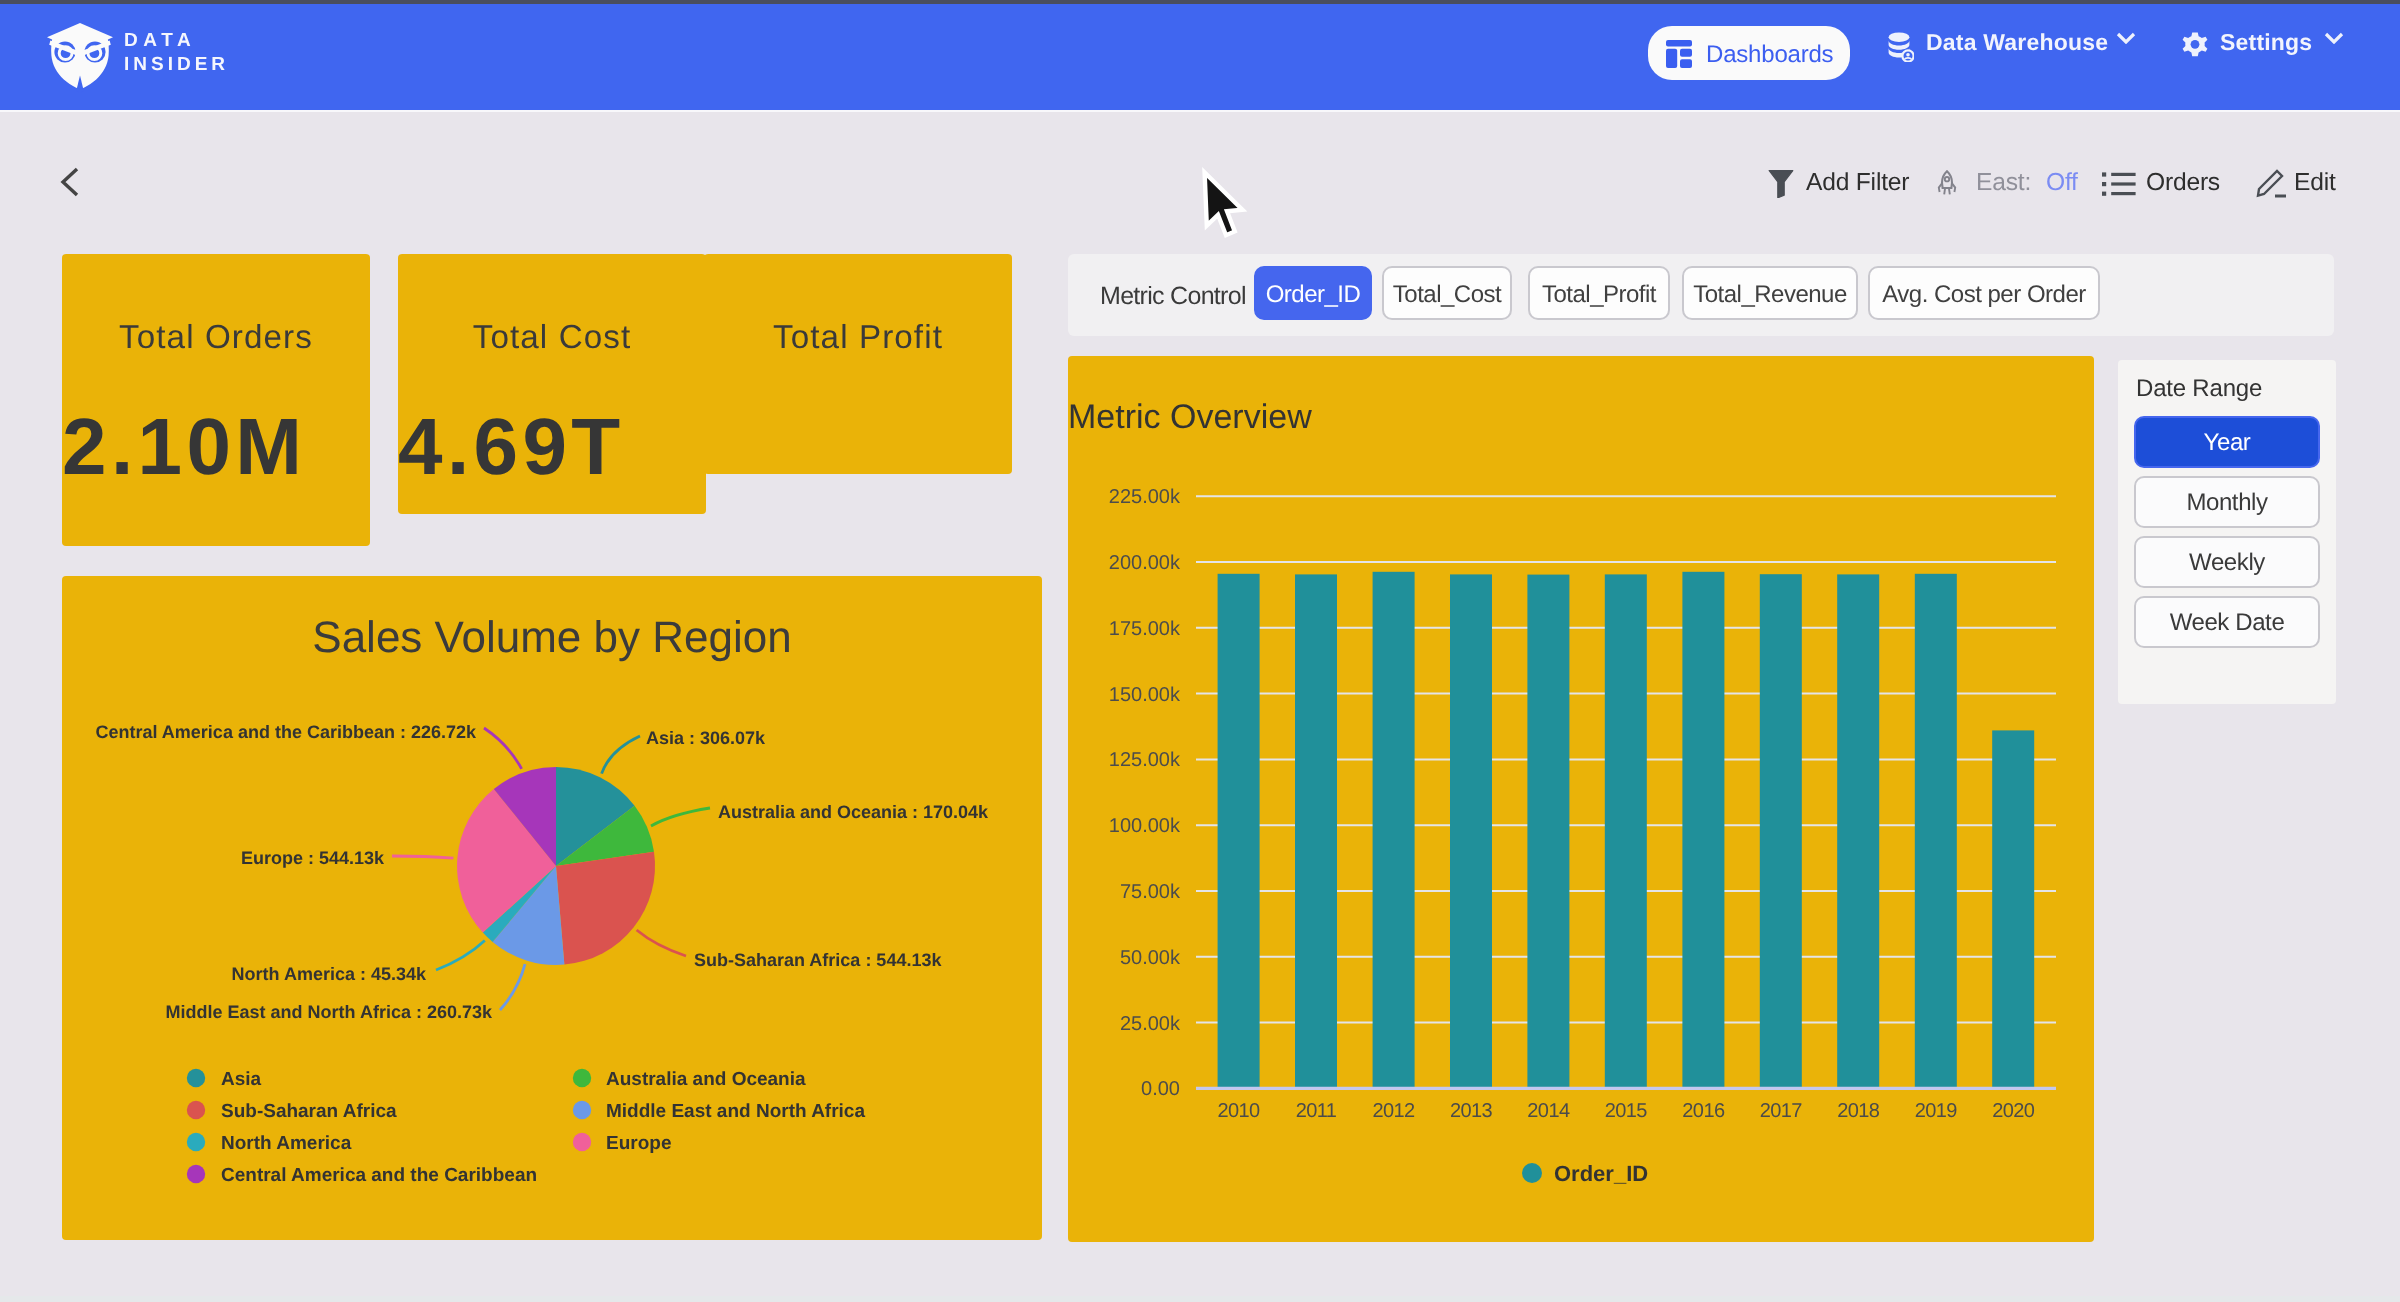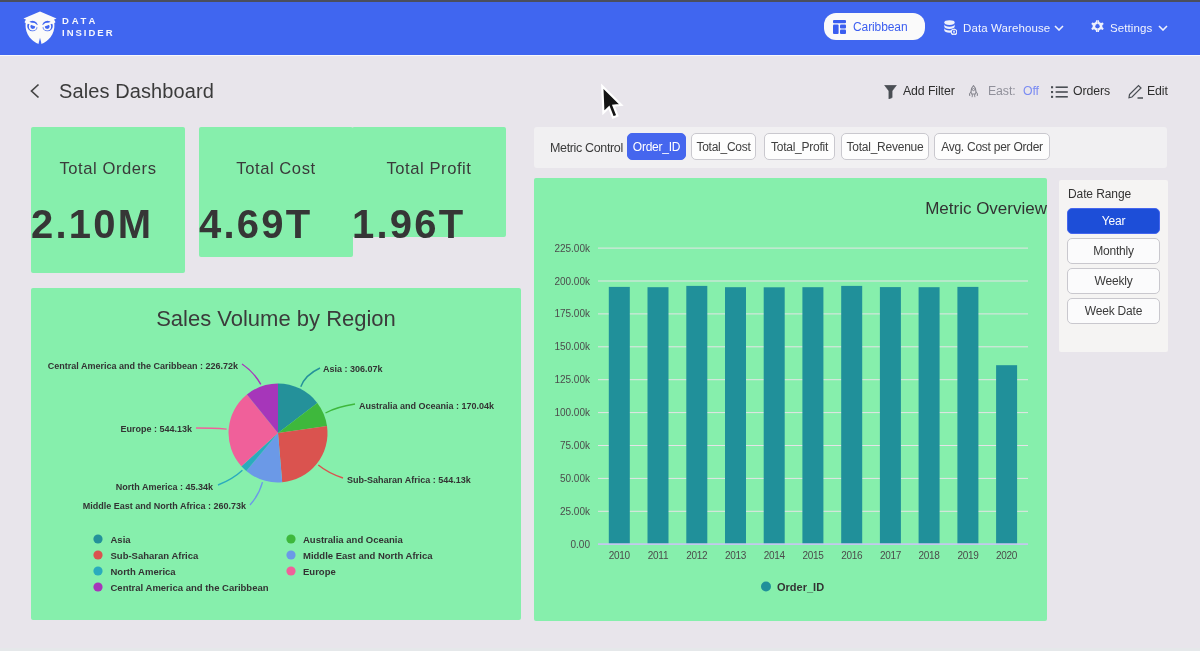--- a/index.html
+++ b/index.html
@@ -1,21 +1,21 @@
 <!DOCTYPE html>
 <html><head><meta charset="utf-8">
 <style>
 *{margin:0;padding:0;box-sizing:border-box}
 html,body{width:1200px;height:651px;overflow:hidden;background:#e8e5eb;font-family:"Liberation Sans",sans-serif;position:relative}
 .abs{position:absolute}
 #header{position:absolute;left:0;top:0;width:1200px;height:55px;background:#4066f0;border-top:2px solid #4a4e5e;box-shadow:0 1px 0 #f8f8fb}
 #hdr-pill{position:absolute;left:824px;top:13px;width:101px;height:27px;background:#fafafa;border-radius:12px;display:flex;align-items:center}
 #hdr-pill span{color:#3c5ef0;font-size:12px;letter-spacing:-0.1px;margin-left:7px;font-weight:500}
-.hdr-item{position:absolute;top:0;height:55px;display:flex;align-items:center;color:#f2f4fd;font-size:11.5px;letter-spacing:0.1px;font-weight:400}
-.card{position:absolute;background:#86efac;border-radius:2px}
+.hdr-item{position:absolute;top:16px;height:55px;display:flex;color:#f2f4fd;font-size:11.5px;letter-spacing:0.1px;font-weight:700}
+.card{position:absolute;background:#eab308;border-radius:2px}
 .kpi-title{position:absolute;width:100%;text-align:center;top:31.5px;font-size:16.6px;color:#3a3a3a;letter-spacing:0.55px}
 .kpi-val{position:absolute;width:100%;top:74.5px;font-size:40px;font-weight:700;color:#363636;letter-spacing:2.2px}
 #crumb{position:absolute;left:0;top:55px;width:1200px;height:72px}
 #crumb h1{position:absolute;left:59px;top:25px;font-size:20px;font-weight:400;color:#3b3b3b;letter-spacing:0.1px}
 .tool{position:absolute;top:84px;font-size:12.3px;font-weight:500;color:#2e2e2e;letter-spacing:-0.1px}
 #mcbar{position:absolute;left:534px;top:127px;width:633px;height:41px;background:#f1f0f2;border-radius:3px}
 .chip{position:absolute;top:133px;height:27px;border-radius:5px;font-size:12px;letter-spacing:-0.25px;color:#404040;background:#fdfdfd;border:1px solid #c9c8ce;display:flex;align-items:center;justify-content:center}
 .chip.sel{background:#4566ee;border-color:#4566ee;color:#fff}
 #dr-card{position:absolute;left:1059px;top:180px;width:109px;height:172px;background:#f5f4f3;border-radius:2px}
 .drbtn{position:absolute;left:8px;width:93px;height:26px;border-radius:5px;background:#fbfbfc;border:1px solid #c9c8ce;color:#3a3a3a;font-size:12px;letter-spacing:-0.2px;display:flex;align-items:center;justify-content:center}
@@ -38,21 +38,21 @@
  <path d="M38.1 45.5 L40 37.8 L41.9 45.5 L40 46.3 Z" fill="#4066f0"></path>
 </svg>
 <div class="abs" style="left:62px;top:15px;color:#f5f6fd;font-weight:700;font-size:9.5px;letter-spacing:2.8px;line-height:12.3px">DATA<br><span style="letter-spacing:2.0px">INSIDER</span></div>
 <div id="hdr-pill">
  <svg style="margin-left:9px" width="13" height="14" viewBox="0 0 13 14">
   <rect x="0" y="0" width="13" height="3.2" rx="1" fill="#3a5ef0"></rect>
   <rect x="0" y="4.4" width="5.6" height="9.6" rx="1" fill="#3a5ef0"></rect>
   <rect x="7" y="4.4" width="6" height="4" rx="1" fill="#3a5ef0"></rect>
   <rect x="7" y="9.6" width="6" height="4.4" rx="1" fill="#3a5ef0"></rect>
  </svg>
- <span>Caribbean</span>
+ <span>Dashboards</span>
 </div>
 <div class="hdr-item" style="left:944px">
  <svg width="13" height="15" viewBox="0 0 13 15" style="margin-right:6px">
   <ellipse cx="5.5" cy="2.6" rx="5.2" ry="2.4" fill="#eef1fc"></ellipse>
   <path d="M0.3 4.2 C0.3 5.6 2.6 6.7 5.5 6.7 C8.4 6.7 10.7 5.6 10.7 4.2 L10.7 6.4 C10.7 7.8 8.4 8.9 5.5 8.9 C2.6 8.9 0.3 7.8 0.3 6.4 Z" fill="#eef1fc"></path>
   <path d="M0.3 8 C0.3 9.4 2.6 10.5 5.5 10.5 C8.4 10.5 10.7 9.4 10.7 8 L10.7 10.2 C10.7 11.6 8.4 12.7 5.5 12.7 C2.6 12.7 0.3 11.6 0.3 10.2 Z" fill="#eef1fc"></path>
   <circle cx="10" cy="12" r="2.8" fill="#4066f0" stroke="#eef1fc" stroke-width="1.1"></circle>
   <circle cx="10" cy="11.4" r="0.9" fill="#eef1fc"></circle>
   <path d="M8.4 13.6 C8.8 12.7 11.2 12.7 11.6 13.6" stroke="#eef1fc" stroke-width="0.9" fill="none"></path>
  </svg>
@@ -70,21 +70,20 @@
  <span>Settings</span>
  <svg width="10" height="6" viewBox="0 0 10 6" style="margin-left:6px">
       <path d="M1 1 L5 5 L9 1" stroke="#eef1fc" stroke-width="1.6" fill="none"></path>
     </svg>
 </div>
 
 <div id="crumb">
  <svg class="abs" style="left:29px;top:28px" width="12" height="16" viewBox="0 0 12 16">
       <path d="M9.5 1.5 L2.5 8 L9.5 14.5" stroke="#444" stroke-width="1.7" fill="none"></path>
     </svg>
- <h1>Sales Dashboard</h1>
 </div>
 
 <svg class="abs" style="left:883.5px;top:85px" width="13" height="14" viewBox="0 0 13 14">
     <path d="M0.6 0.3 L12.4 0.3 L8.1 5.9 L8.1 12.6 L4.9 13.9 L4.9 5.9 Z" fill="#4a4e54" stroke="#4a4e54" stroke-width="0.6" stroke-linejoin="round"></path>
   </svg>
 <div class="tool" style="left:903px">Add Filter</div>
 <svg class="abs" style="left:967.5px;top:85px" width="11" height="13" viewBox="0 0 11 13">
  <path d="M5.5 0.6 C7.3 2.2 8 4.4 8 6.4 L7.7 9 L3.3 9 L3 6.4 C3 4.4 3.7 2.2 5.5 0.6 Z" fill="none" stroke="#83838c" stroke-width="1.05"></path>
  <path d="M3.1 6.6 L1.4 8.8 L1.8 11 M7.9 6.6 L9.6 8.8 L9.2 11 M4.5 9.3 L4.1 12.2 M6.5 9.3 L6.9 12.2" fill="none" stroke="#83838c" stroke-width="0.95"></path>
  <circle cx="5.5" cy="4.6" r="1.1" fill="none" stroke="#83838c" stroke-width="0.95"></circle>
@@ -111,21 +110,20 @@
 <div class="card" style="left:31px;top:127px;width:154px;height:146px">
     <div class="kpi-title">Total Orders</div>
     <div class="kpi-val">2.10M</div>
   </div>
 <div class="card" style="left:199px;top:127px;width:154px;height:130px">
     <div class="kpi-title">Total Cost</div>
     <div class="kpi-val">4.69T</div>
   </div>
 <div class="card" style="left:352px;top:127px;width:154px;height:110px">
     <div class="kpi-title">Total Profit</div>
-    <div class="kpi-val">1.96T</div>
   </div>
 
 <div class="card" style="left:31px;top:288px;width:490px;height:332px"></div>
 <div class="abs" style="left:31px;top:306px;width:490px;text-align:center;font-size:22px;color:#3b3b3b">Sales Volume by Region</div>
 <svg class="abs" style="left:31px;top:288px" width="490" height="332" viewBox="31 288 490 332" id="piesvg">
 <path d="M278,433 L278.0,383.5 A49.5,49.5 0 0 1 317.3,402.9 Z" fill="#24919a"></path>
 <path d="M278,433 L317.3,402.9 A49.5,49.5 0 0 1 327.0,425.9 Z" fill="#3eb83c"></path>
 <path d="M278,433 L327.0,425.9 A49.5,49.5 0 0 1 282.2,482.3 Z" fill="#da534f"></path>
 <path d="M278,433 L282.2,482.3 A49.5,49.5 0 0 1 246.3,471.0 Z" fill="#6b99e7"></path>
 <path d="M278,433 L246.3,471.0 A49.5,49.5 0 0 1 241.4,466.3 Z" fill="#2aabbd"></path>
@@ -163,21 +161,21 @@
 
 <div id="mcbar"></div>
 <div class="abs" style="left:550px;top:141px;font-size:12.5px;letter-spacing:-0.35px;color:#3a3a3a">Metric Control</div>
 <div class="chip sel" style="left:627px;width:59px">Order_ID</div>
 <div class="chip" style="left:691px;width:65px">Total_Cost</div>
 <div class="chip" style="left:764px;width:71px">Total_Profit</div>
 <div class="chip" style="left:841px;width:88px">Total_Revenue</div>
 <div class="chip" style="left:934px;width:116px">Avg. Cost per Order</div>
 
 <div class="card" style="left:534px;top:178px;width:513px;height:443px"></div>
-<div class="abs" style="left:534px;top:199px;width:513px;text-align:right;font-size:17px;color:#333">Metric Overview</div>
+<div class="abs" style="left:534px;top:199px;width:513px;text-align:left;font-size:17px;color:#333">Metric Overview</div>
 <svg class="abs" style="left:534px;top:178px" width="513" height="443" viewBox="534 178 513 443" id="barsvg">
 <line x1="598" y1="511.3" x2="1028" y2="511.3" stroke="#e4e4e7" stroke-width="1"></line>
 <line x1="598" y1="478.4" x2="1028" y2="478.4" stroke="#e4e4e7" stroke-width="1"></line>
 <line x1="598" y1="445.5" x2="1028" y2="445.5" stroke="#e4e4e7" stroke-width="1"></line>
 <line x1="598" y1="412.6" x2="1028" y2="412.6" stroke="#e4e4e7" stroke-width="1"></line>
 <line x1="598" y1="379.7" x2="1028" y2="379.7" stroke="#e4e4e7" stroke-width="1"></line>
 <line x1="598" y1="346.8" x2="1028" y2="346.8" stroke="#e4e4e7" stroke-width="1"></line>
 <line x1="598" y1="313.9" x2="1028" y2="313.9" stroke="#e4e4e7" stroke-width="1"></line>
 <line x1="598" y1="281.0" x2="1028" y2="281.0" stroke="#e4e4e7" stroke-width="1"></line>
 <line x1="598" y1="248.1" x2="1028" y2="248.1" stroke="#e4e4e7" stroke-width="1"></line>

